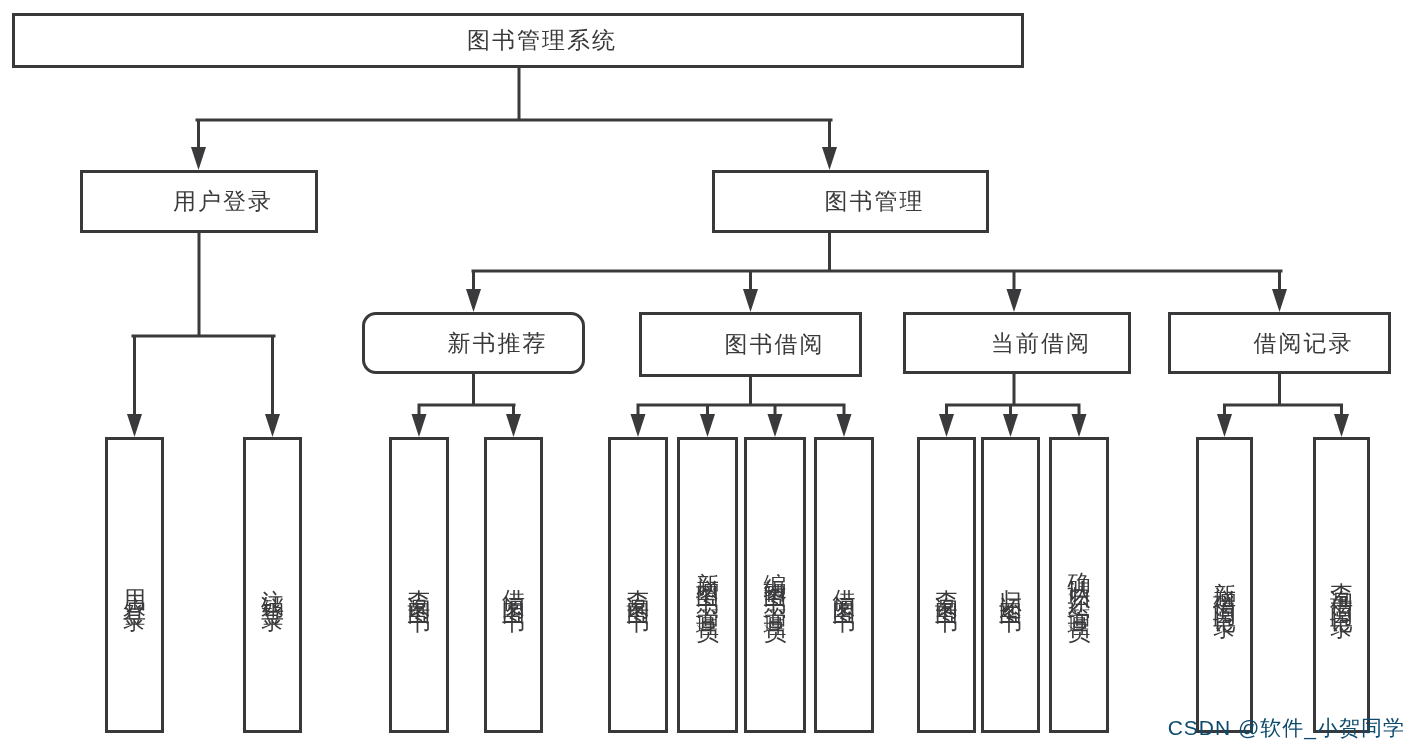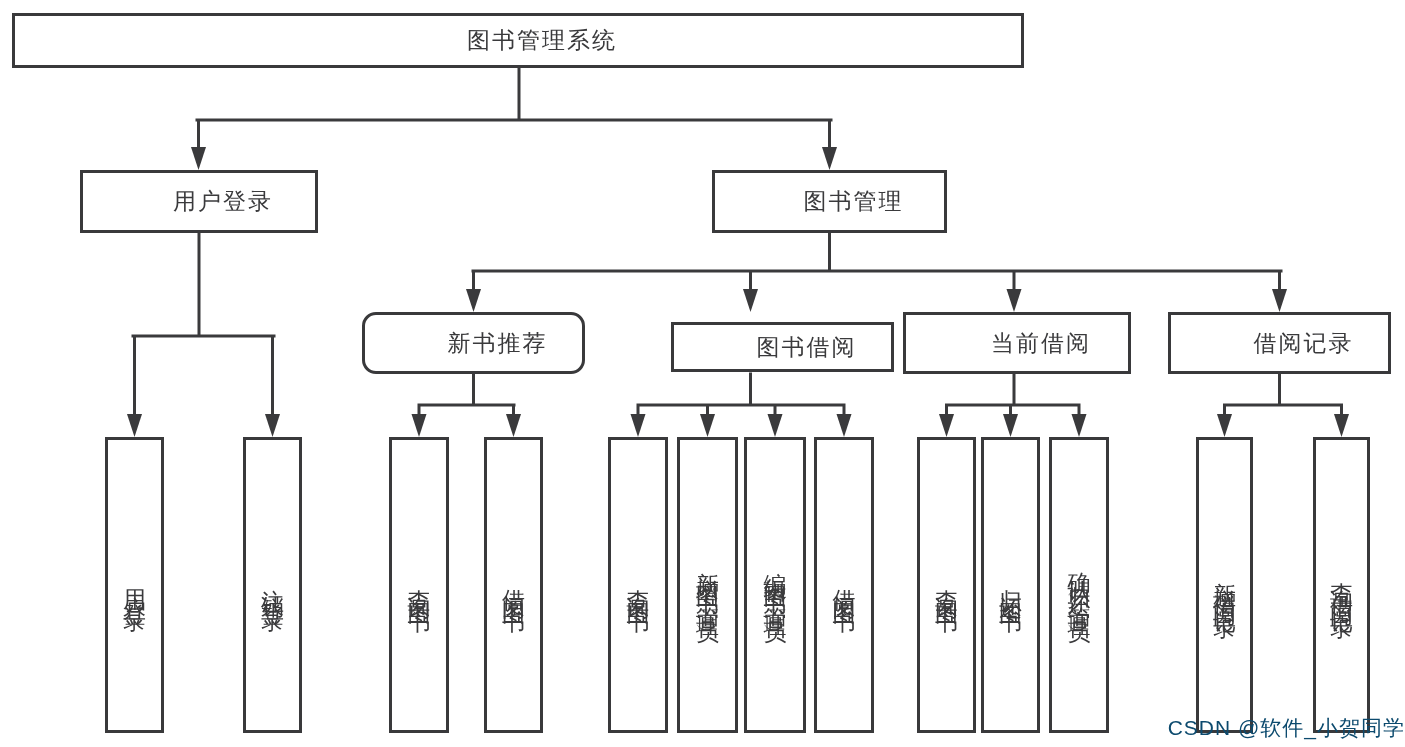--- a/index.html
+++ b/index.html
@@ -84,28 +84,28 @@
     </g>
   </svg>
 
   <div class="hbox" style="left:12px;top:13px;width:1012px;height:55px;">
     <span>图书管理系统</span>
   </div>
 
   <div class="hbox" style="left:80px;top:170px;width:238px;height:63px;">
     <span>用户登录</span>
   </div>
-  <div class="hbox" style="left:712px;top:170px;width:235px;height:63px;">
+  <div class="hbox" style="left:712px;top:170px;width:277px;height:63px;">
     <span>图书管理</span>
   </div>
 
   <div class="hbox" style="left:362px;top:312px;width:223px;height:62px;border-radius:14px;">
     <span>新书推荐</span>
   </div>
-  <div class="hbox" style="left:639px;top:322px;width:223px;height:50px;margin-left:32px;">
+  <div class="hbox" style="left:639px;top:312px;width:223px;height:65px;">
     <span>图书借阅</span>
   </div>
   <div class="hbox" style="left:903px;top:312px;width:228px;height:62px;">
     <span>当前借阅</span>
   </div>
   <div class="hbox" style="left:1168px;top:312px;width:223px;height:62px;">
     <span>借阅记录</span>
   </div>
 
   <div class="vbox" style="left:105px;top:437px;width:59px;height:296px;">

